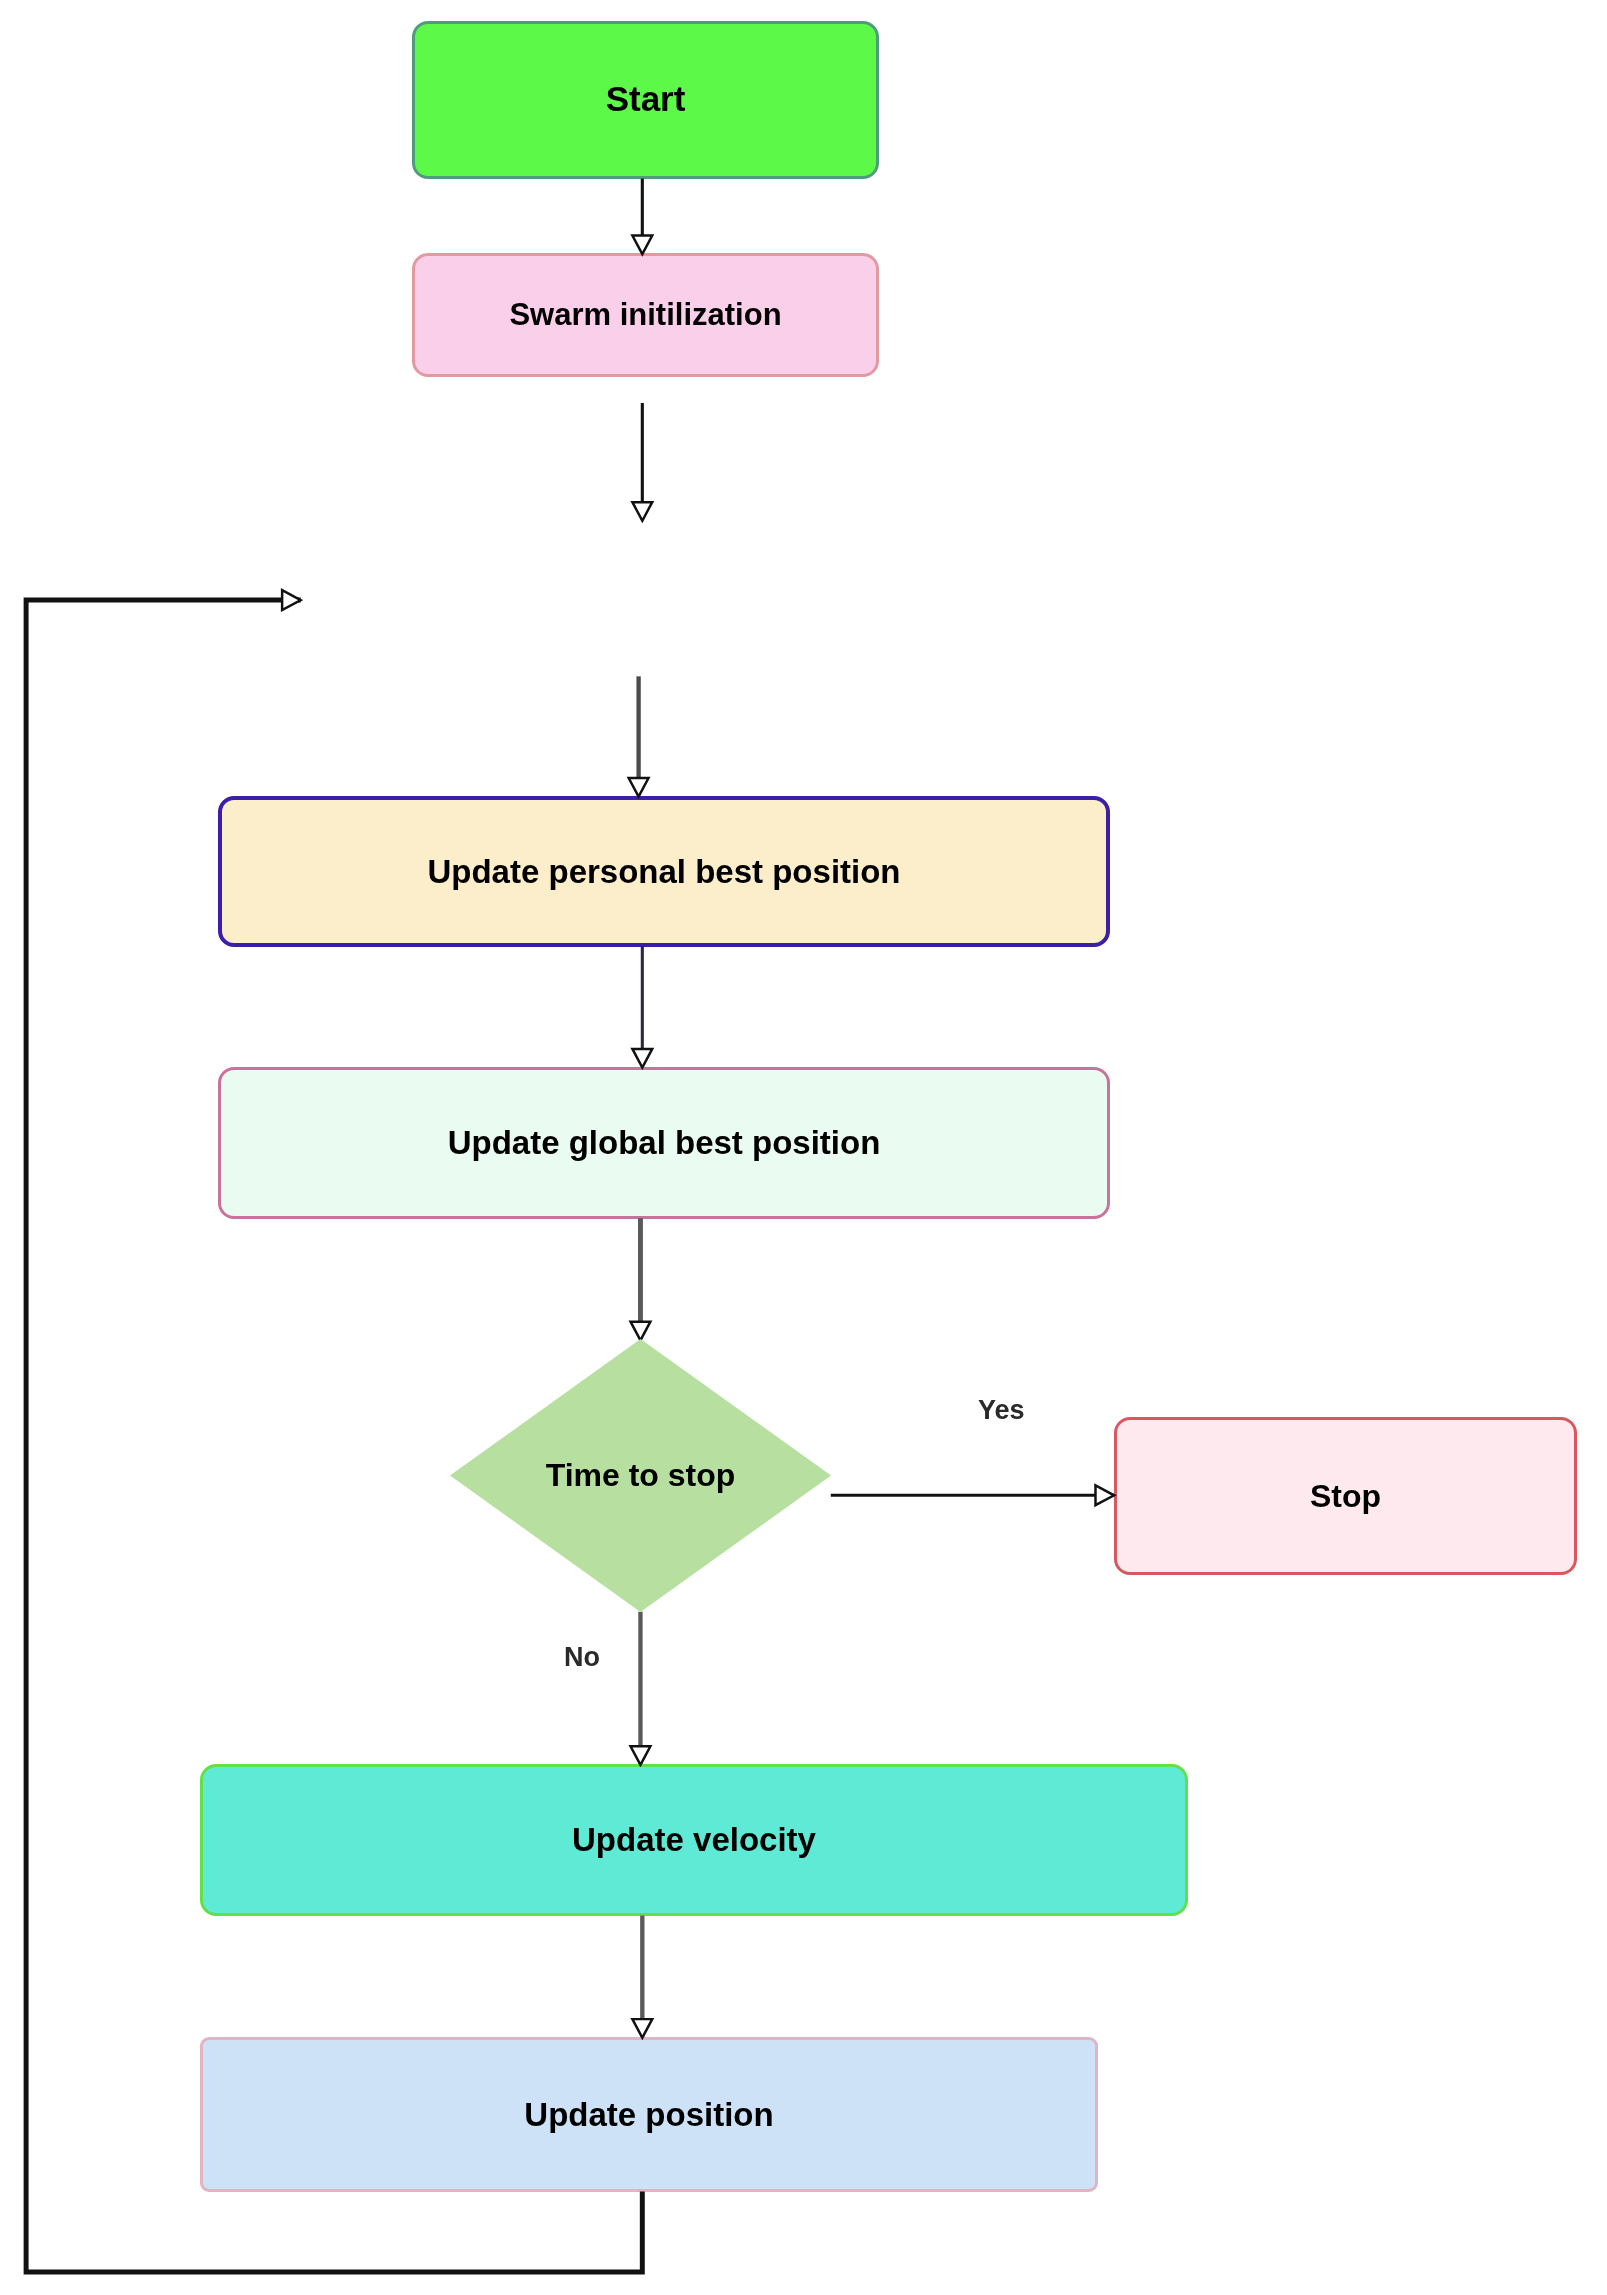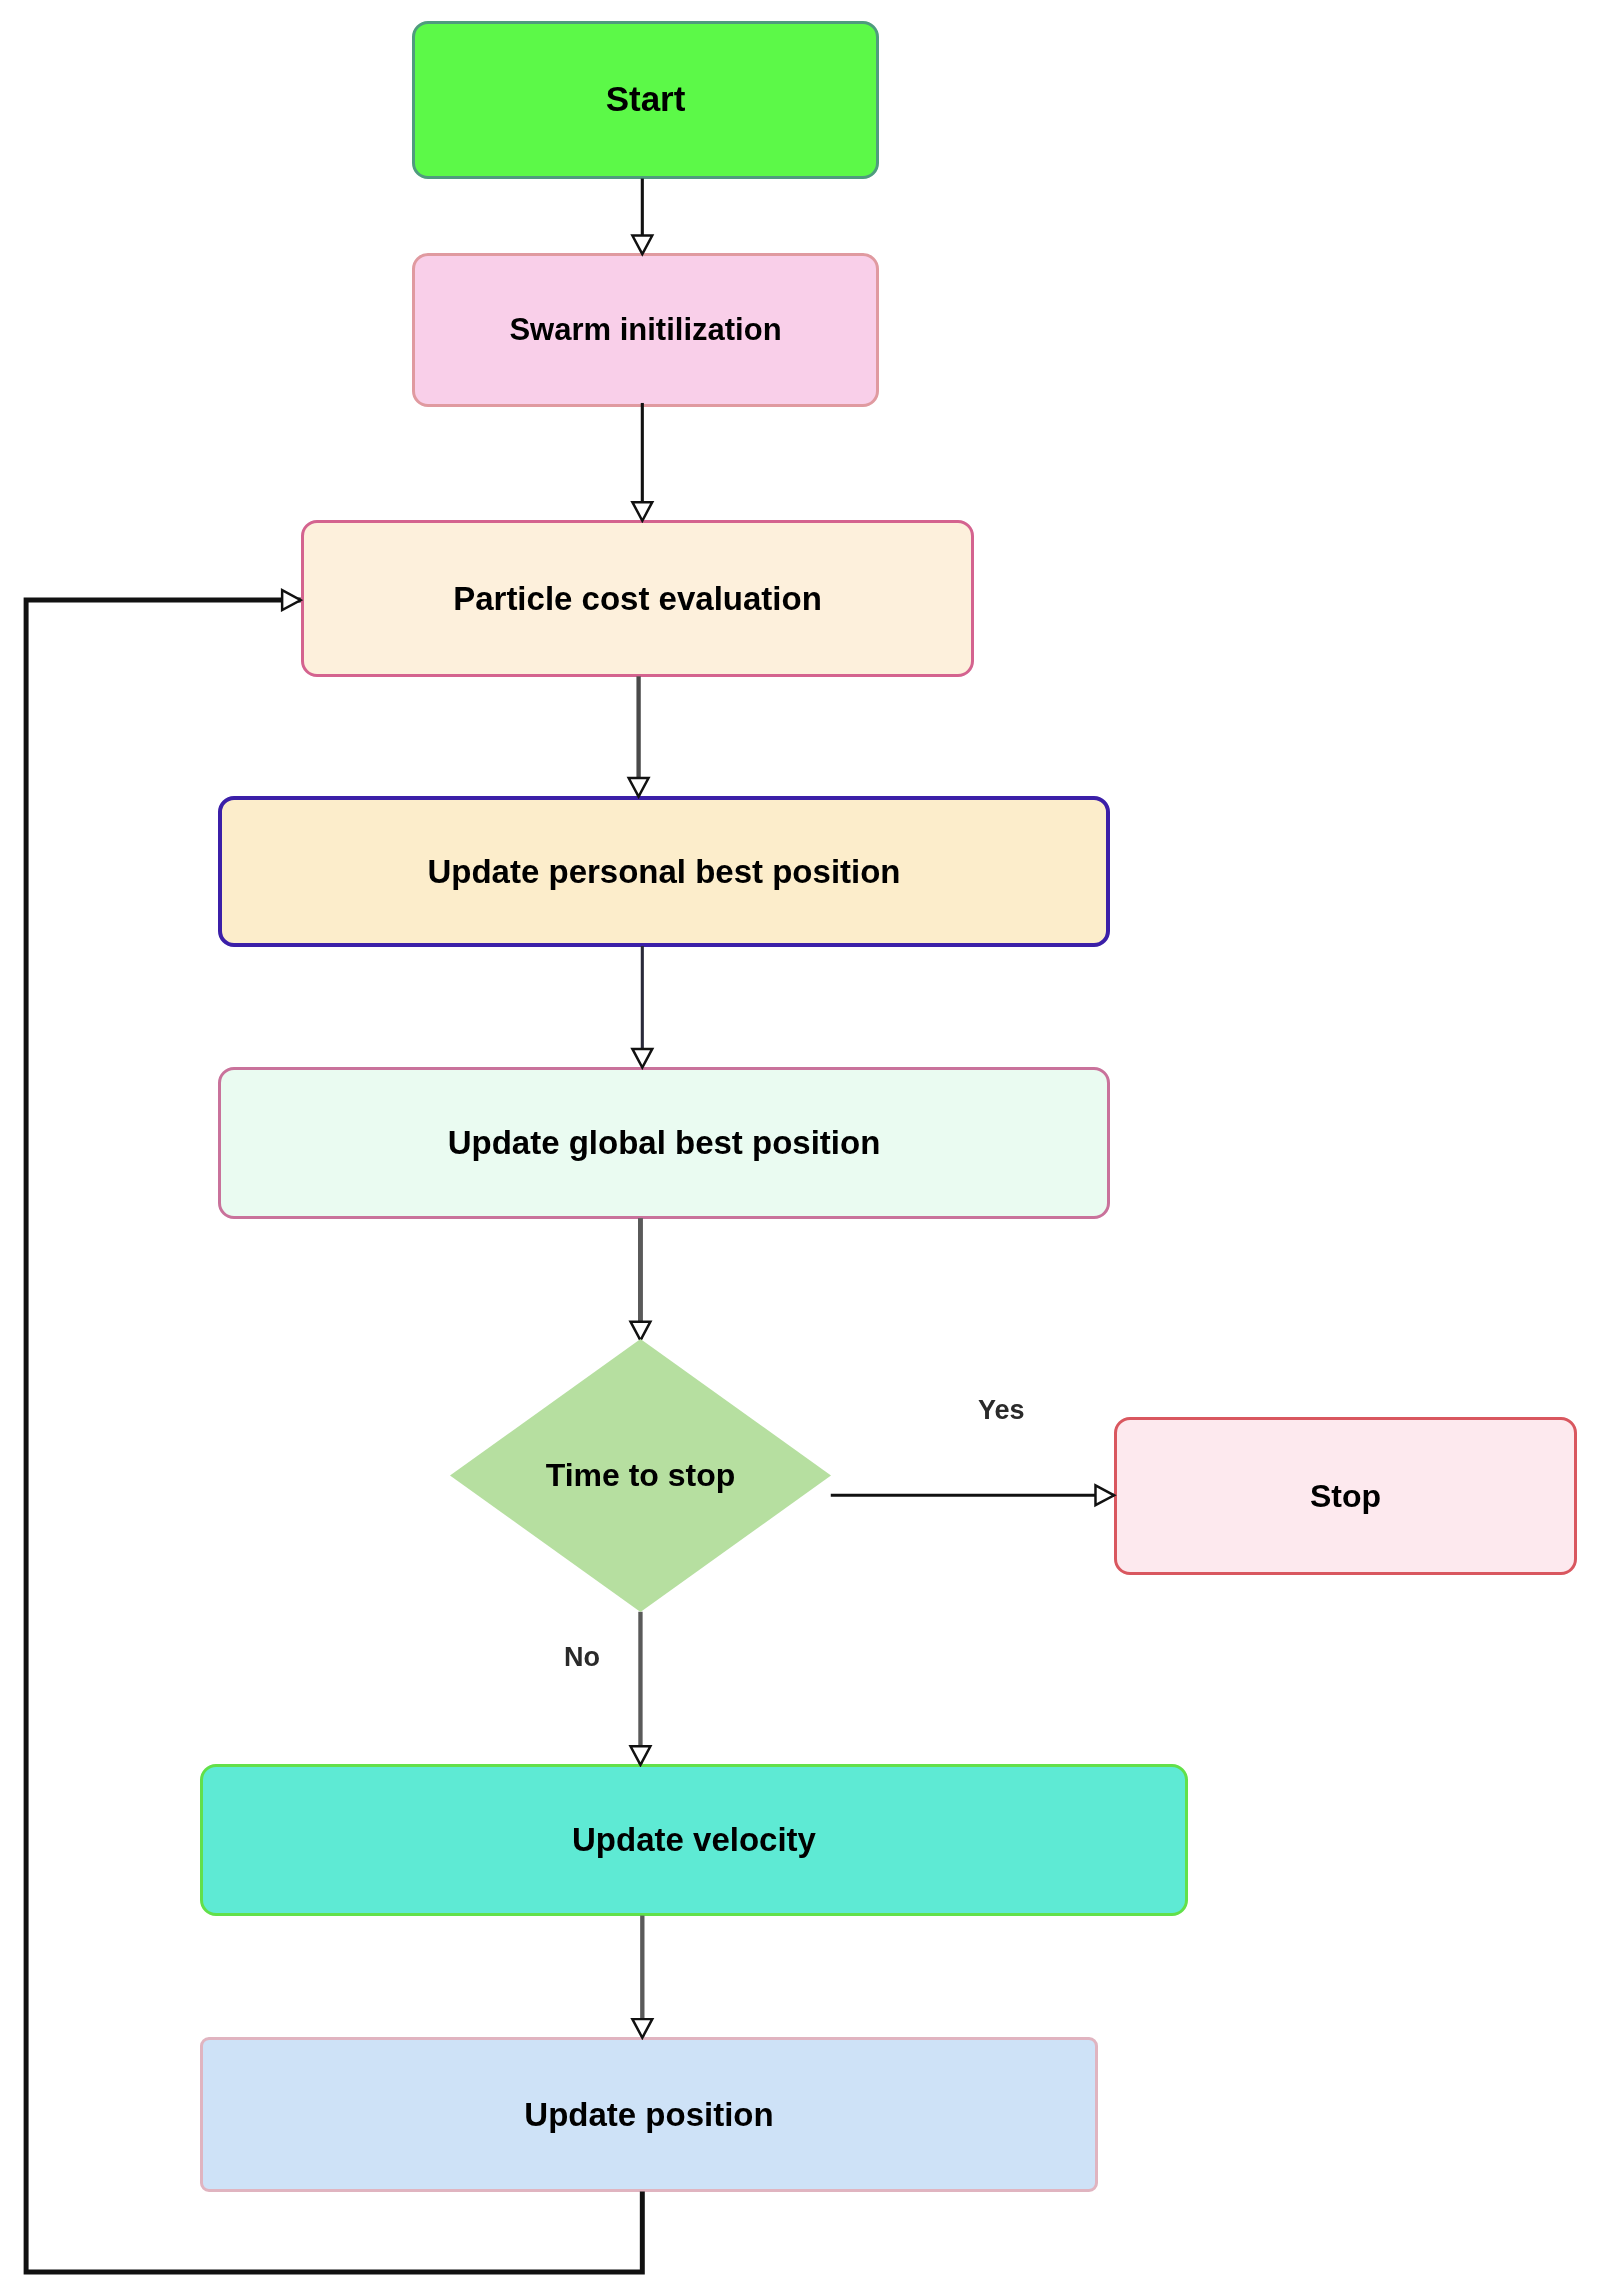--- a/index.html
+++ b/index.html
@@ -32,21 +32,21 @@
   }
   
   #node-start {
     left: 412px; top: 20.5px; width: 467px; height: 158px;
     background: #5CF948;
     border: 3.7px solid #4f9b7e;
     border-radius: 16px;
     font-size: 35px;
   }
   #node-swarm {
-    left: 412px; top: 253px; width: 467px; height: 154px;
+    left: 412px; top: 253px; width: 467px; height: 124px;
     background: #F9CFE9;
     border: 3.1px solid #e09aa0;
     border-radius: 16px;
     font-size: 31px;
   }
   #node-cost {
     left: 301px; top: 520px; width: 673px; height: 157px;
     background: #FDF0DC;
     border: 3.1px solid #d4638f;
     border-radius: 16px;
@@ -164,23 +164,20 @@
   </svg>
 
   <div class="node" id="node-start">
     <span class="node-label">Start</span>
   </div>
 
   <div class="node" id="node-swarm">
     <span class="node-label">Swarm initilization</span>
   </div>
 
-  <div class="node" id="node-cost">
-    <span class="node-label">Particle cost evaluation</span>
-  </div>
 
   <div class="node" id="node-gbest">
     <span class="node-label">Update global best position</span>
   </div>
 
   <div class="node" id="node-pbest">
     <span class="node-label">Update personal best position</span>
   </div>
 
   <div class="node" id="node-decision">

